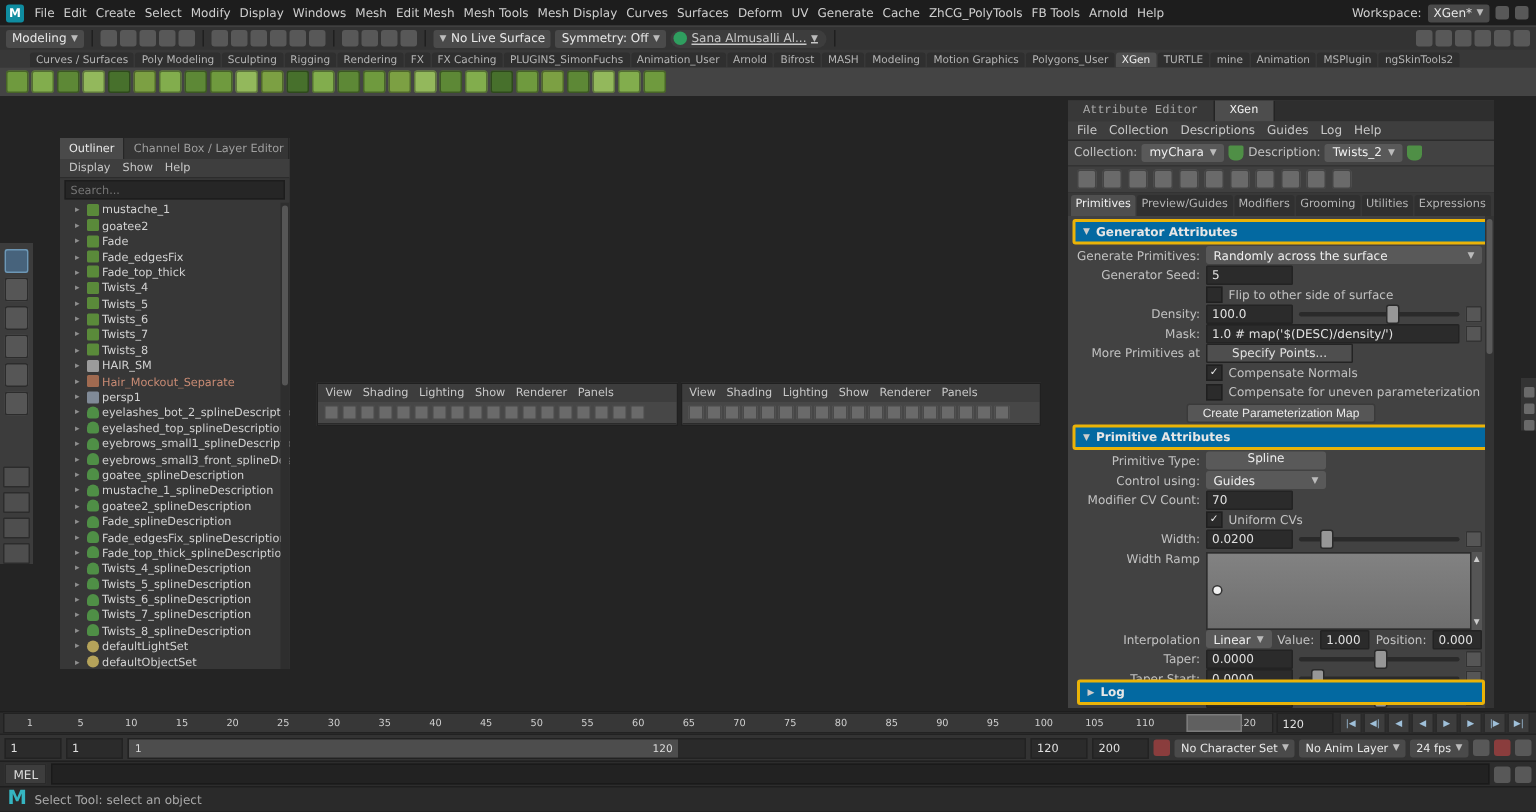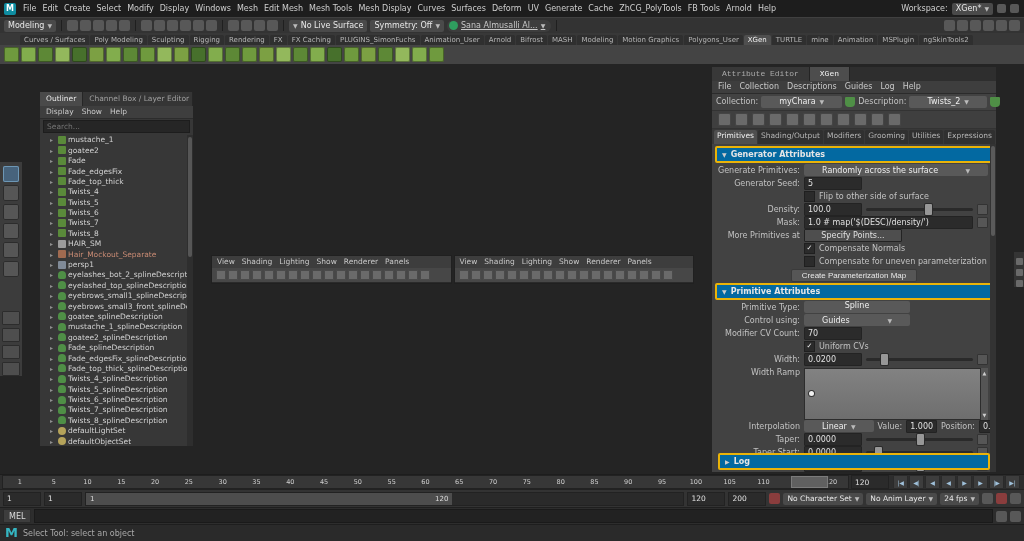--- a/index.html
+++ b/index.html
@@ -76,21 +76,21 @@
 .xg-tool{width:13px;height:13px;background:#6a6a6a;border-radius:2px;flex:none;box-shadow:inset 0 0 0 1px rgba(0,0,0,.35);}
 .xg-tabs{height:14px;display:flex;gap:1px;padding:1px 2px 0;background:#383838;flex:none;font-size:7.5px;white-space:nowrap;}
 .xg-tab{padding:1px 3px;background:#303030;color:#b5b5b5;border-radius:2px 2px 0 0;}
 .xg-tab.active{background:#4f4f4f;color:#f0f0f0;}
 .xg-content{flex:1;position:relative;overflow:hidden;background:#424242;padding-top:1px;}
 .section-h{height:13px;margin:1px 3px;background:#0369a1;border:2px solid #eab308;border-radius:2px;display:flex;align-items:center;gap:4px;padding:0 5px;font-weight:bold;color:#e6e6e6;}
 .tri{font-size:6px;color:#ccc;}
 .xrow{height:13px;display:flex;align-items:center;gap:4px;padding:0 8px 0 0;}
 .xlabel{width:88px;text-align:right;color:#c2c2c2;flex:none;white-space:nowrap;overflow:hidden;}
 .xfield{background:#2b2b2b;border:1px solid #232323;height:11px;display:flex;align-items:center;padding:0 3px;color:#e0e0e0;border-radius:1px;}
-.xdd{background:#595959;border-radius:2px;height:12px;display:inline-flex;align-items:center;gap:4px;padding:0 18px;color:#eee;white-space:nowrap;}
+.xdd{background:#595959;border-radius:2px;height:12px;display:inline-flex;align-items:center;gap:4px;padding:0 5px;color:#eee;white-space:nowrap;}
 .slider{flex:1;height:3px;background:#2a2a2a;border-radius:2px;position:relative;}
 .handle{position:absolute;top:-4px;width:7px;height:11px;background:#979797;border-radius:1px;box-shadow:0 0 0 1px #2a2a2a;}
 .mapbtn{width:11px;height:11px;background:#565656;border-radius:1px;flex:none;box-shadow:inset 0 0 0 1px #333;}
 .chk{width:9px;height:9px;background:#2b2b2b;border:1px solid #1f1f1f;display:flex;align-items:center;justify-content:center;color:#eee;font-size:7px;flex:none;}
 .linkbtn{margin:1px auto;display:block;background:#565656;border:1px solid #3a3a3a;border-radius:2px;color:#e8e8e8;font-size:8px;padding:1px 10px;width:max-content;}
 .ramp{flex:1;height:50px;background:linear-gradient(#828282,#6e6e6e);border:1px solid #2d2d2d;position:relative;}
 .ramp-dot{position:absolute;left:4px;top:22px;width:5px;height:5px;border-radius:50%;background:#f0f0f0;box-shadow:0 0 0 1px #333;}
 .ramp-side{position:absolute;right:-1px;top:-1px;bottom:-1px;width:7px;background:#555;border-left:1px solid #2d2d2d;display:flex;flex-direction:column;align-items:center;justify-content:space-between;padding:2px 0;font-size:5px;color:#ccc;}
 .minilabel{color:#c2c2c2;white-space:nowrap;}
 .log-bar{position:absolute;left:3px;right:3px;bottom:1px;}
@@ -639,21 +639,21 @@
           <span class="xg-tool"></span>
           <span class="xg-tool"></span>
           <span class="xg-tool"></span>
           <span class="xg-tool"></span>
           <span class="xg-tool"></span>
           <span class="xg-tool"></span>
         </div>
       <div class="xg-tabs">
 
       <span class="xg-tab active">Primitives</span>
-          <span class="xg-tab">Shading/Output</span>
+          <span class="xg-tab">Preview/Guides</span>
           <span class="xg-tab">Modifiers</span>
           <span class="xg-tab">Grooming</span>
           <span class="xg-tab">Utilities</span>
           <span class="xg-tab">Expressions</span>
         </div>
 
       <div class="xg-content">
 
         <div class="section-h">
           <span class="tri">▼</span>

